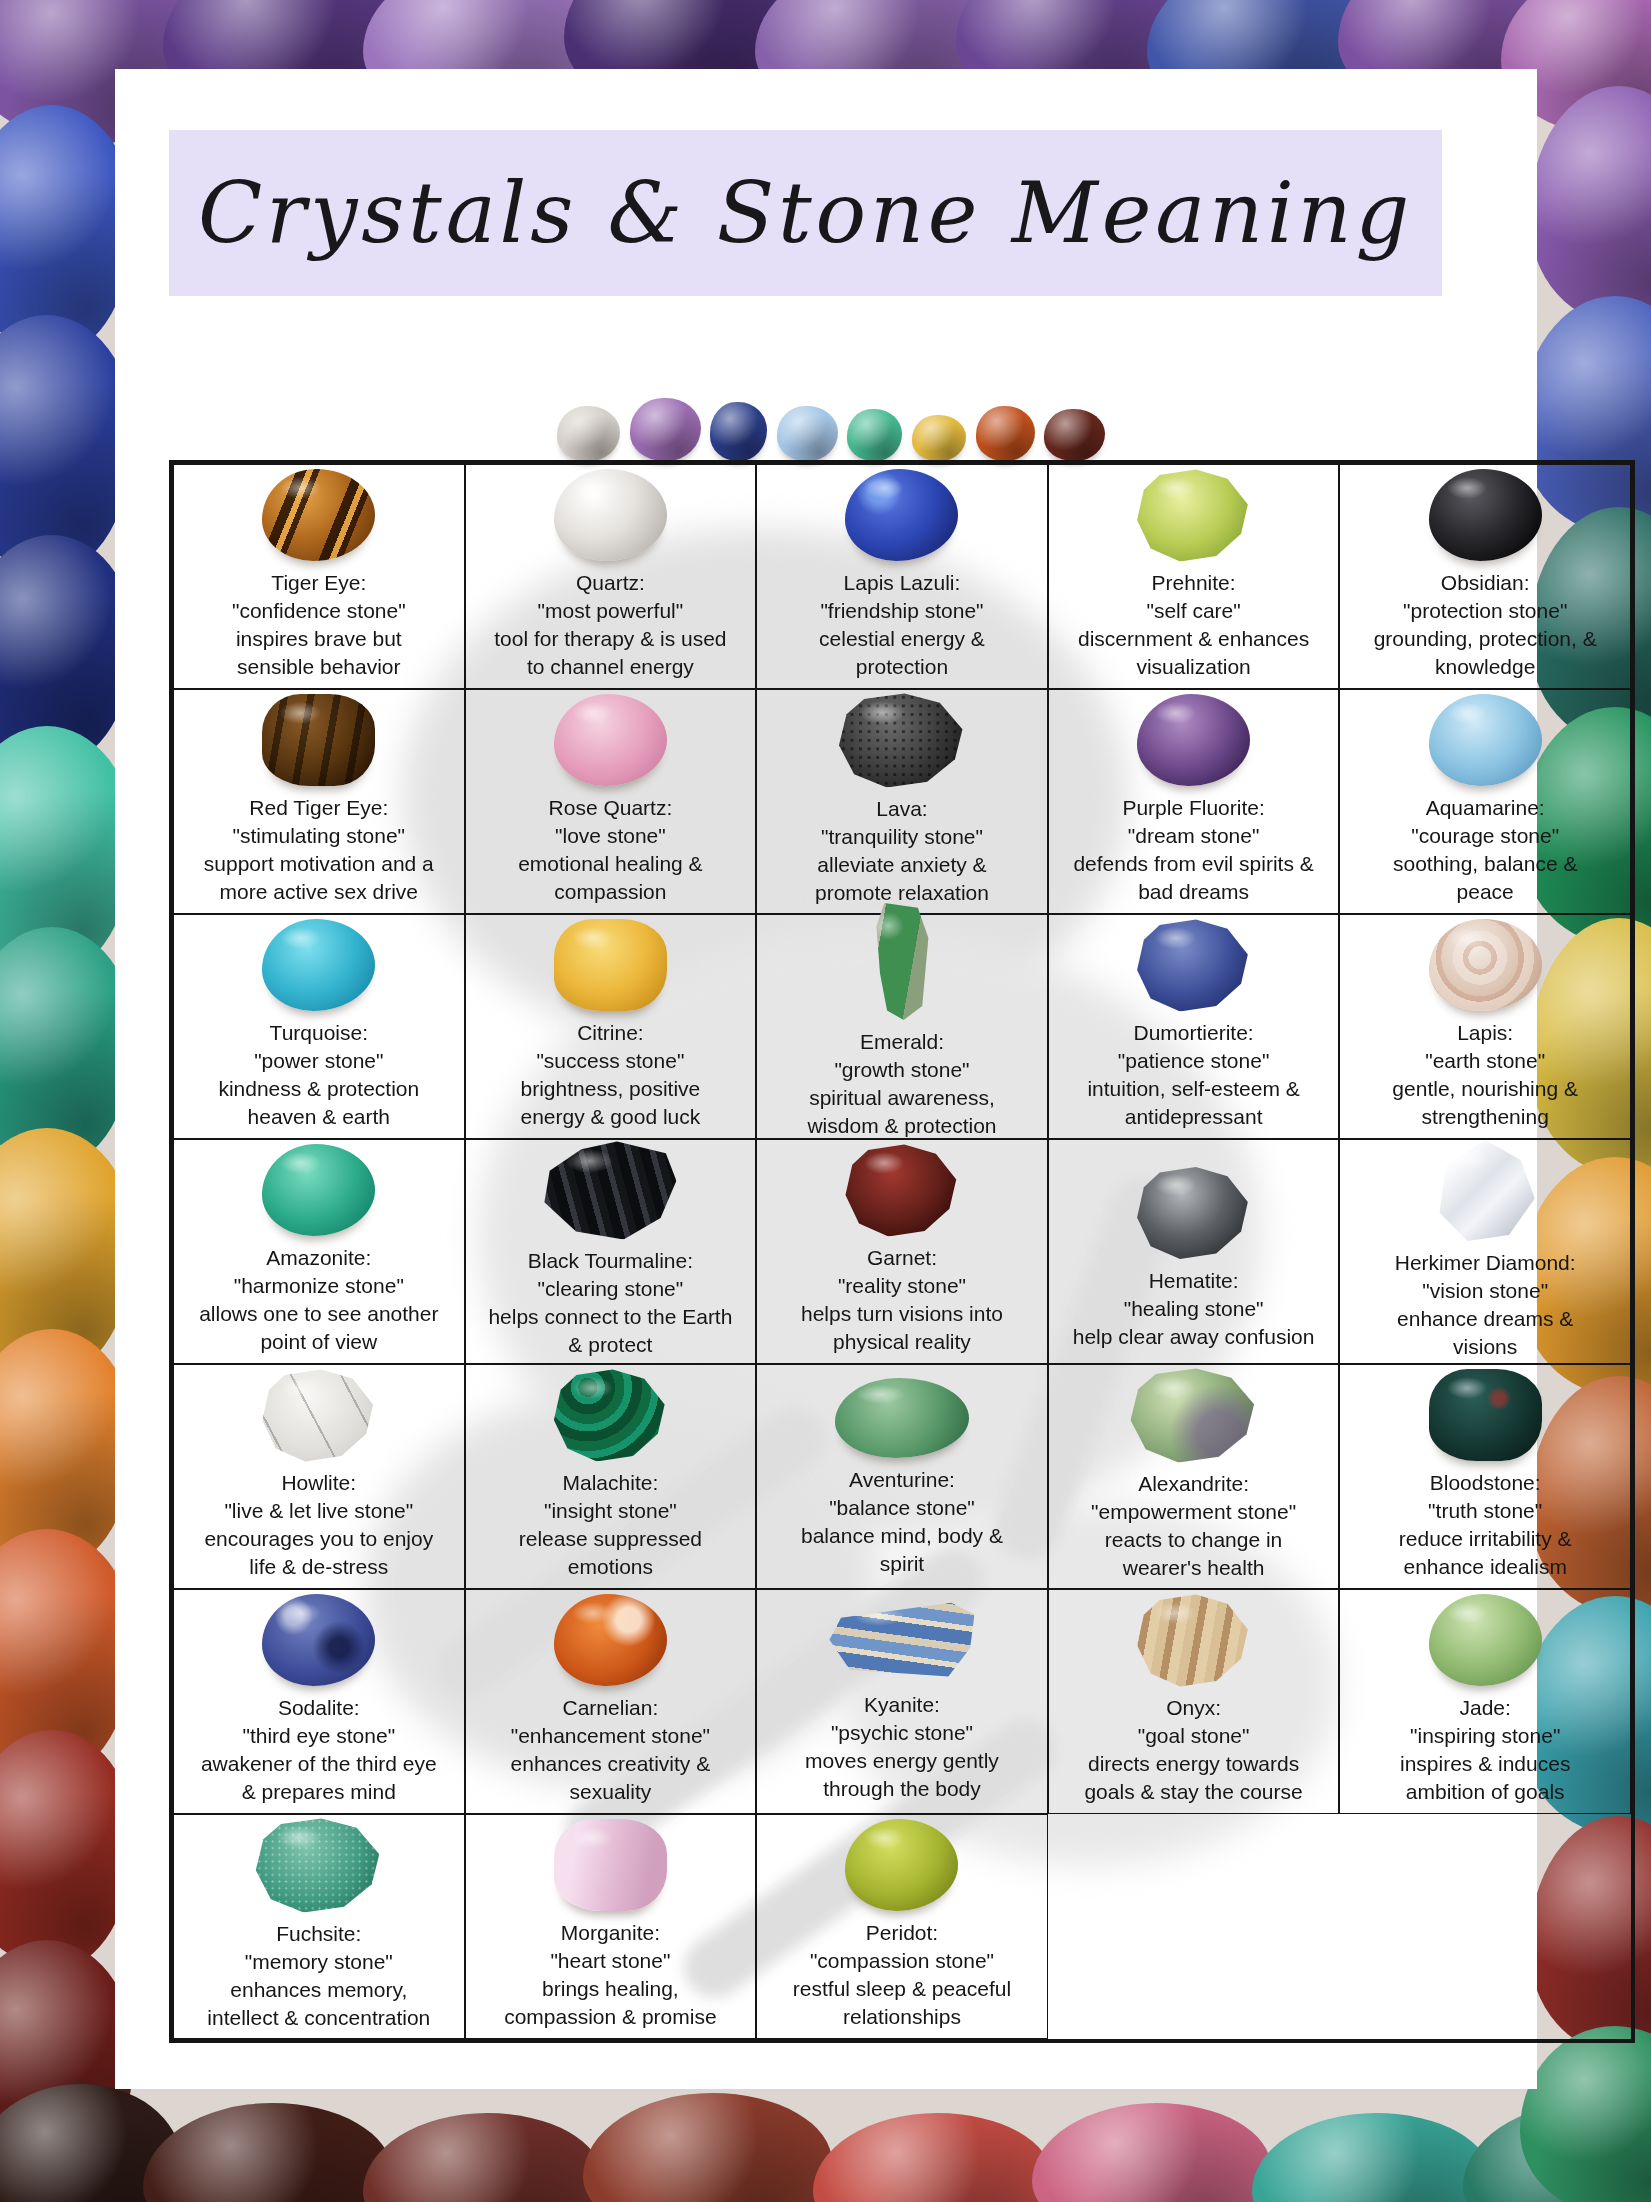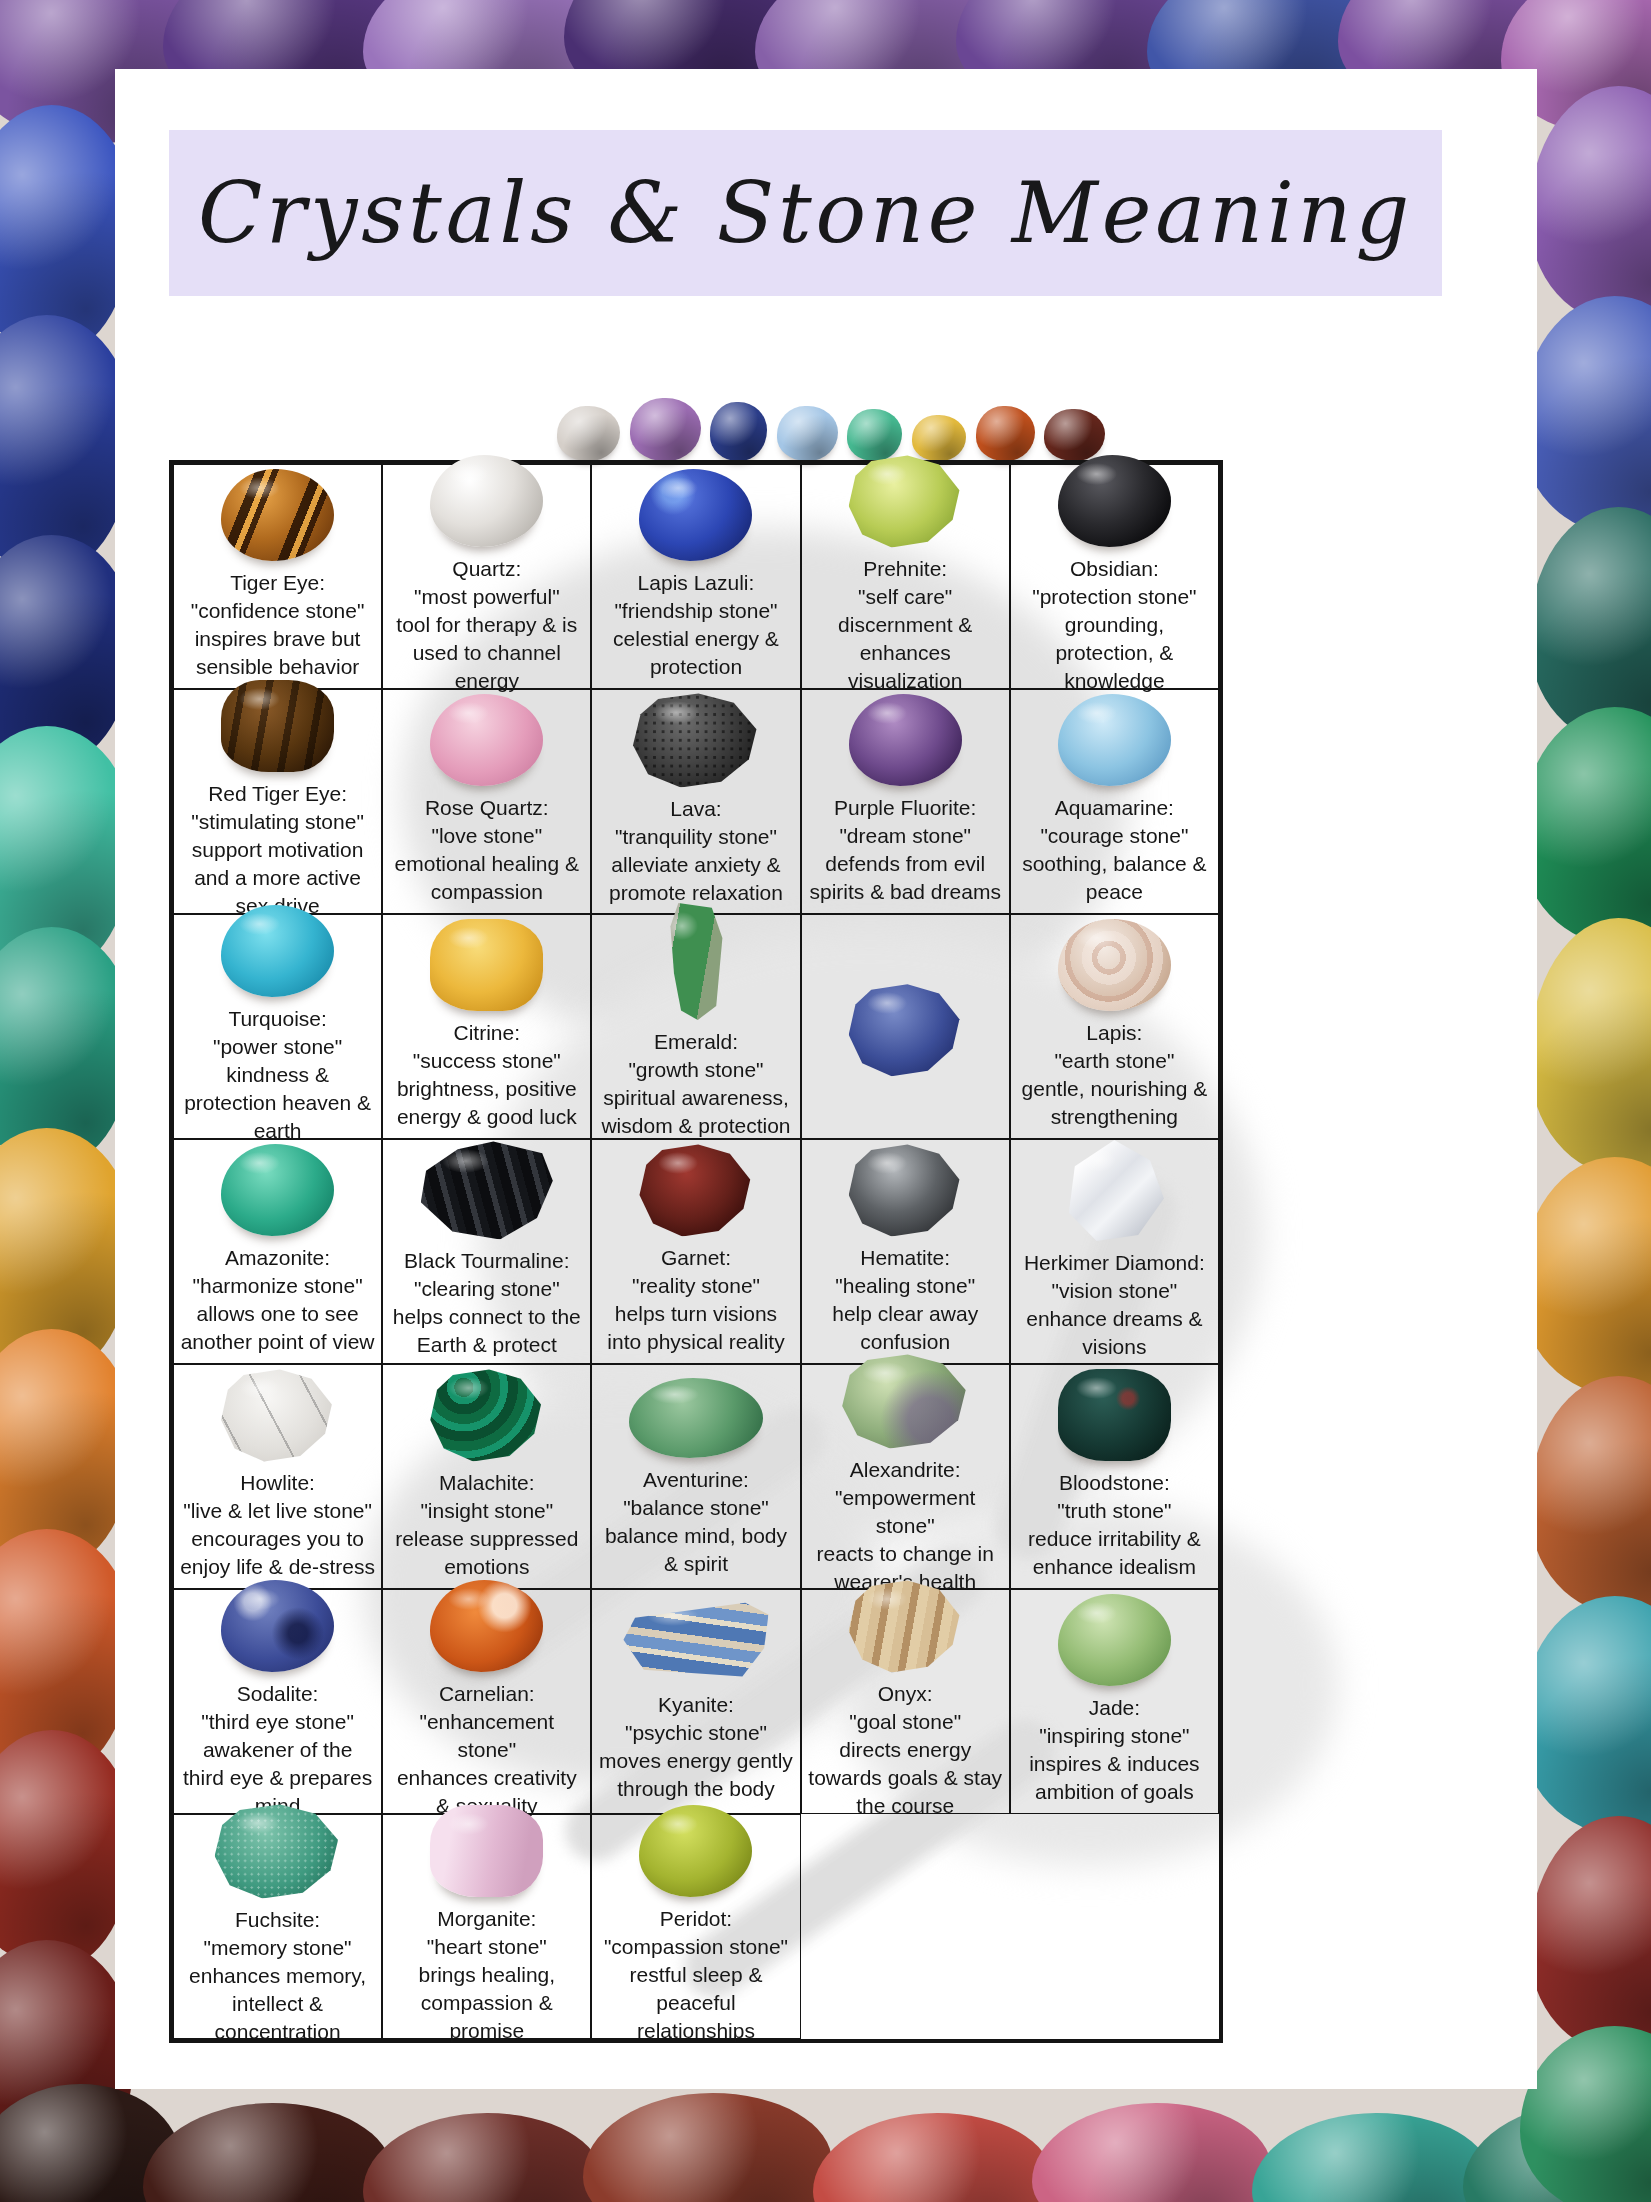--- a/index.html
+++ b/index.html
@@ -32,21 +32,21 @@
   .mini:nth-child(1){width:63px;height:55px;}
   .mini:nth-child(2){width:71px;height:63px;}
   .mini:nth-child(3){width:57px;height:59px;}
   .mini:nth-child(4){width:61px;height:55px;}
   .mini:nth-child(5){width:55px;height:52px;}
   .mini:nth-child(6){width:54px;height:46px;}
   .mini:nth-child(7){width:59px;height:55px;}
   .mini:nth-child(8){width:61px;height:52px;}
 
   
-  .gridwrap{position:absolute;left:54px;top:391px;width:1054px;z-index:2;}
+  .gridwrap{position:absolute;left:54px;top:391px;width:1466px;z-index:2;}
   .grid{display:grid;grid-template-columns:repeat(5,1fr);grid-auto-rows:225px;border:4.8px solid #141414;}
   .cell{border:1.9px solid #141414;box-sizing:border-box;display:flex;flex-direction:column;
         align-items:center;justify-content:center;padding:7.6px 5.7px 9.6px;background:transparent;}
   .stonewrap{height:109px;display:flex;align-items:flex-end;justify-content:center;margin-bottom:7.6px;}
   .ctext{text-align:center;color:#161616;font-size:21px;line-height:1.34;max-width:245px;}
 
   
   .stone{position:relative;width:113px;height:92px;
          border-radius:48% 52% 55% 45%/55% 50% 50% 45%;
          box-shadow:0 11.5px 9.6px -7.6px rgba(70,55,45,.38);}
@@ -327,20 +327,25 @@
           <div class="ctext">
             <div class="cname">Emerald:</div>
             <div class="cquote">"growth stone"</div>
             <div class="cdesc">spiritual awareness, wisdom &amp; protection</div>
           </div>
         </div>
         <div class="cell">
           <div class="stonewrap">
             <div class="stone st-dumortierite"></div>
           </div>
+          <div class="ctext">
+            <div class="cname">Dumortierite:</div>
+            <div class="cquote">"patience stone"</div>
+            <div class="cdesc">intuition, self-esteem &amp; antidepressant</div>
+          </div>
         </div>
         <div class="cell">
           <div class="stonewrap">
             <div class="stone st-agate"></div>
           </div>
           <div class="ctext">
             <div class="cname">Lapis:</div>
             <div class="cquote">"earth stone"</div>
             <div class="cdesc">gentle, nourishing &amp; strengthening</div>
           </div>

